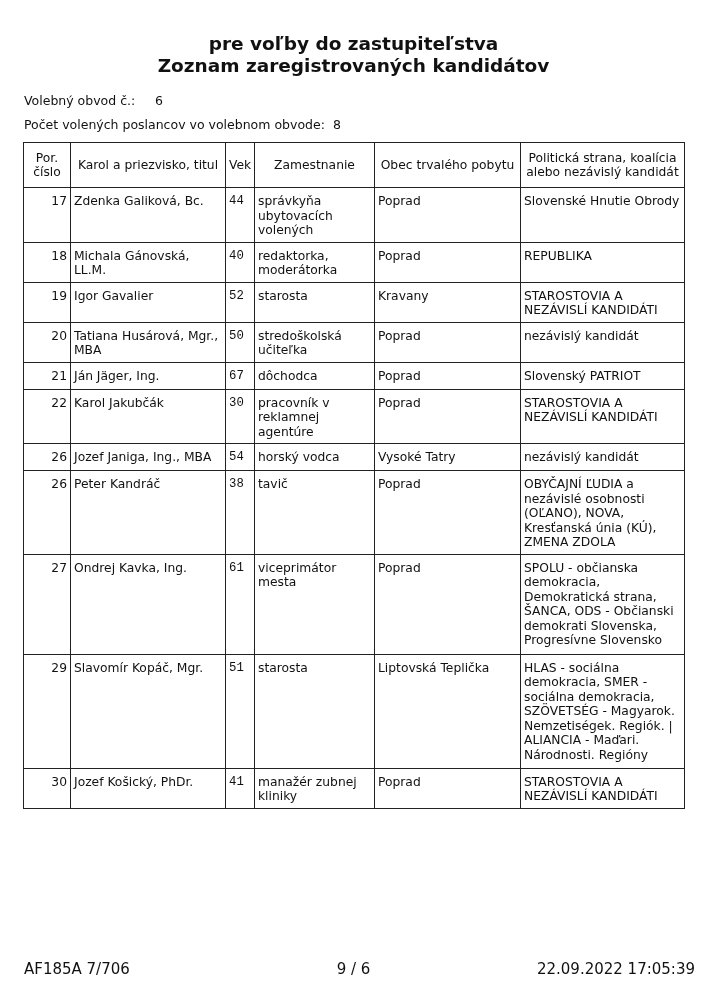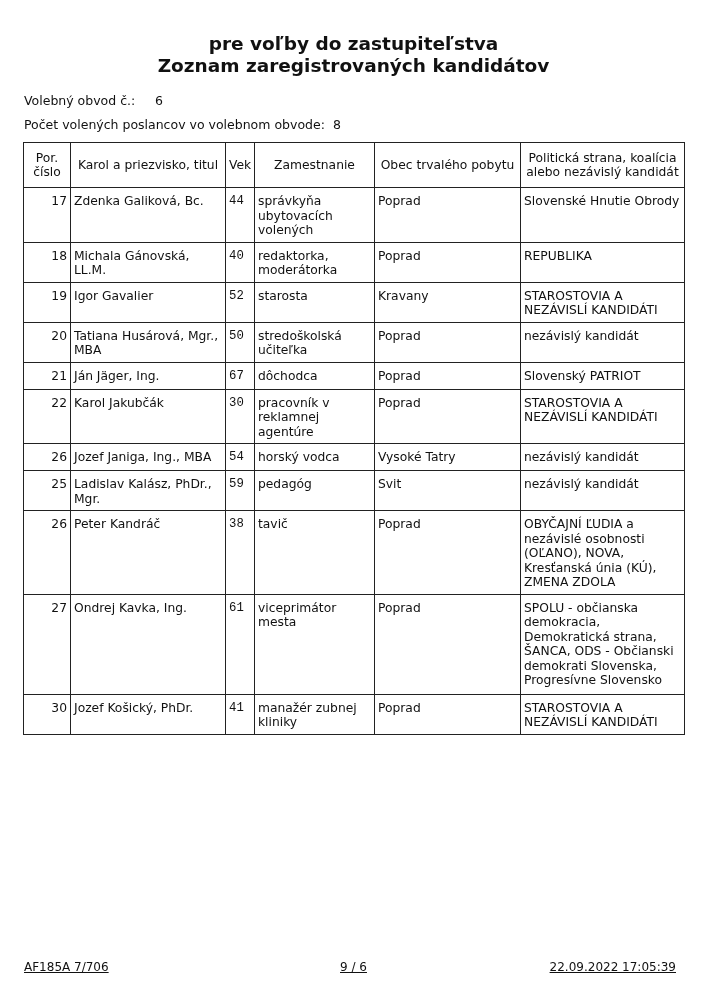--- a/index.html
+++ b/index.html
@@ -11,24 +11,24 @@
   .meta .val { position: absolute; white-space: nowrap; }
   #meta1 { top: 93px; }
   #meta2 { top: 117px; }
   table { position: absolute; left: 23px; top: 142px; border-collapse: collapse;
           font-size: 12.3px; line-height: 14.5px; table-layout: fixed; width: 661px; }
   th, td { border: 1.5px solid #222; vertical-align: top; padding: 2px 3px 4px 3px; }
   th { font-weight: normal; vertical-align: middle; text-align: center; height: 40px; padding: 2px; }
   td.num { text-align: right; padding-top: 6px; }
   td.age { text-align: left; padding-right: 5px; padding-top: 6px; font-family: Liberation Mono, monospace; }
   td.txt { padding-top: 6px; }
-  .footer { position: absolute; top: 960px; font-size: 12px; text-decoration: underline; }
+  .footer { position: absolute; top: 960px; font-size: 15px; }
   #f-left { left: 24px; }
   #f-mid { left: 0; width: 707px; text-align: center; }
-  #f-right { right: 31px; }
+  #f-right { right: 12px; }
 </style>
 </head>
 <body>
 
 <div class="title">
   <div>pre voľby do zastupiteľstva</div>
   <div>Zoznam zaregistrovaných kandidátov</div>
 </div>
 
 <div class="meta" id="meta1">
@@ -109,43 +109,43 @@
         <td class="txt">STAROSTOVIA A NEZÁVISLÍ KANDIDÁTI</td>
       </tr>
       <tr style="height: 27px;">
         <td class="num">26</td>
         <td class="txt">Jozef Janiga, Ing., MBA</td>
         <td class="age">54</td>
         <td class="txt">horský vodca</td>
         <td class="txt">Vysoké Tatry</td>
         <td class="txt">nezávislý kandidát</td>
       </tr>
-      <tr style="height: 37px;">
-        <td class="num">25</td>
-        <td class="txt">Ladislav Kalász, PhDr., Mgr.</td>
-        <td class="age">59</td>
-        <td class="txt">pedagóg</td>
-        <td class="txt">Svit</td>
-        <td class="txt">nezávislý kandidát</td>
-      </tr>
       <tr style="height: 79px;">
         <td class="num">26</td>
         <td class="txt">Peter Kandráč</td>
         <td class="age">38</td>
         <td class="txt">tavič</td>
         <td class="txt">Poprad</td>
         <td class="txt">OBYČAJNÍ ĽUDIA a nezávislé osobnosti (OĽANO), NOVA, Kresťanská únia (KÚ), ZMENA ZDOLA</td>
       </tr>
       <tr style="height: 100px;">
         <td class="num">27</td>
         <td class="txt">Ondrej Kavka, Ing.</td>
         <td class="age">61</td>
         <td class="txt">viceprimátor mesta</td>
         <td class="txt">Poprad</td>
         <td class="txt">SPOLU - občianska demokracia, Demokratická strana, ŠANCA, ODS - Občianski demokrati Slovenska, Progresívne Slovensko</td>
+      </tr>
+      <tr style="height: 114px;">
+        <td class="num">29</td>
+        <td class="txt">Slavomír Kopáč, Mgr.</td>
+        <td class="age">51</td>
+        <td class="txt">starosta</td>
+        <td class="txt">Liptovská Teplička</td>
+        <td class="txt">HLAS - sociálna demokracia, SMER - sociálna demokracia, SZÖVETSÉG - Magyarok. Nemzetiségek. Regiók. | ALIANCIA - Maďari. Národnosti. Regióny</td>
       </tr>
       <tr style="height: 37px;">
         <td class="num">30</td>
         <td class="txt">Jozef Košický, PhDr.</td>
         <td class="age">41</td>
         <td class="txt">manažér zubnej kliniky</td>
         <td class="txt">Poprad</td>
         <td class="txt">STAROSTOVIA A NEZÁVISLÍ KANDIDÁTI</td>
       </tr>
     </tbody>

